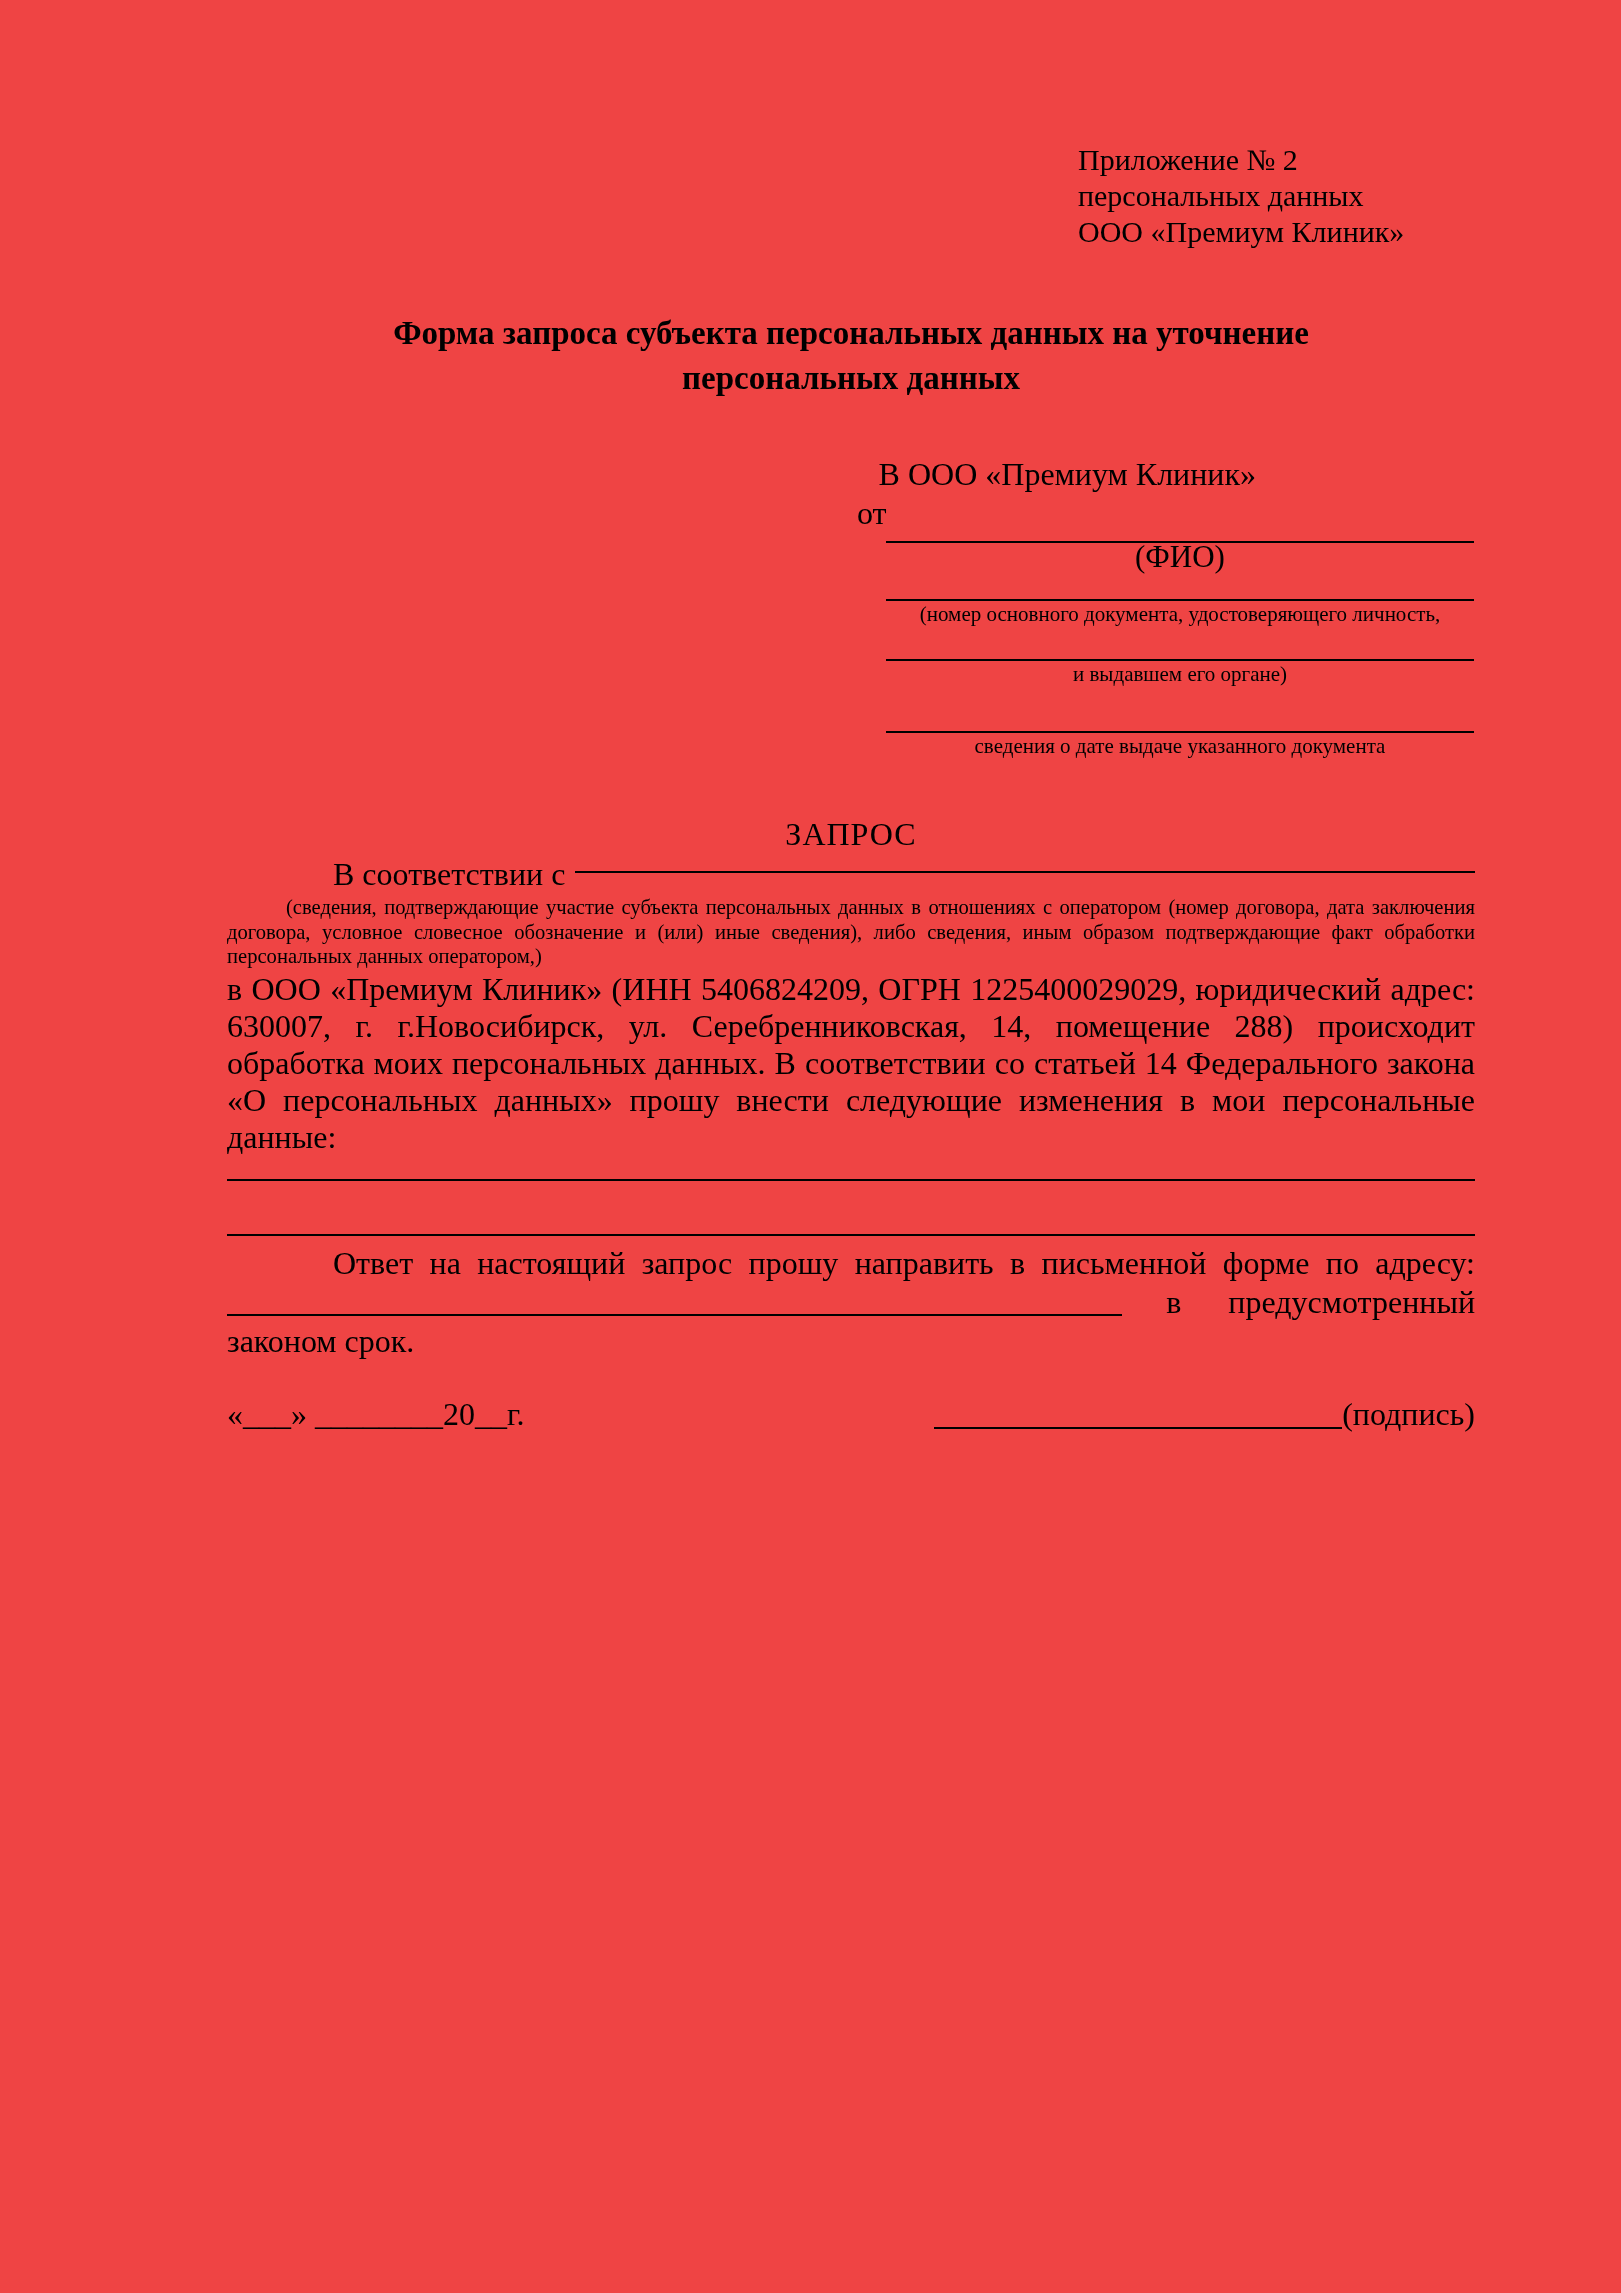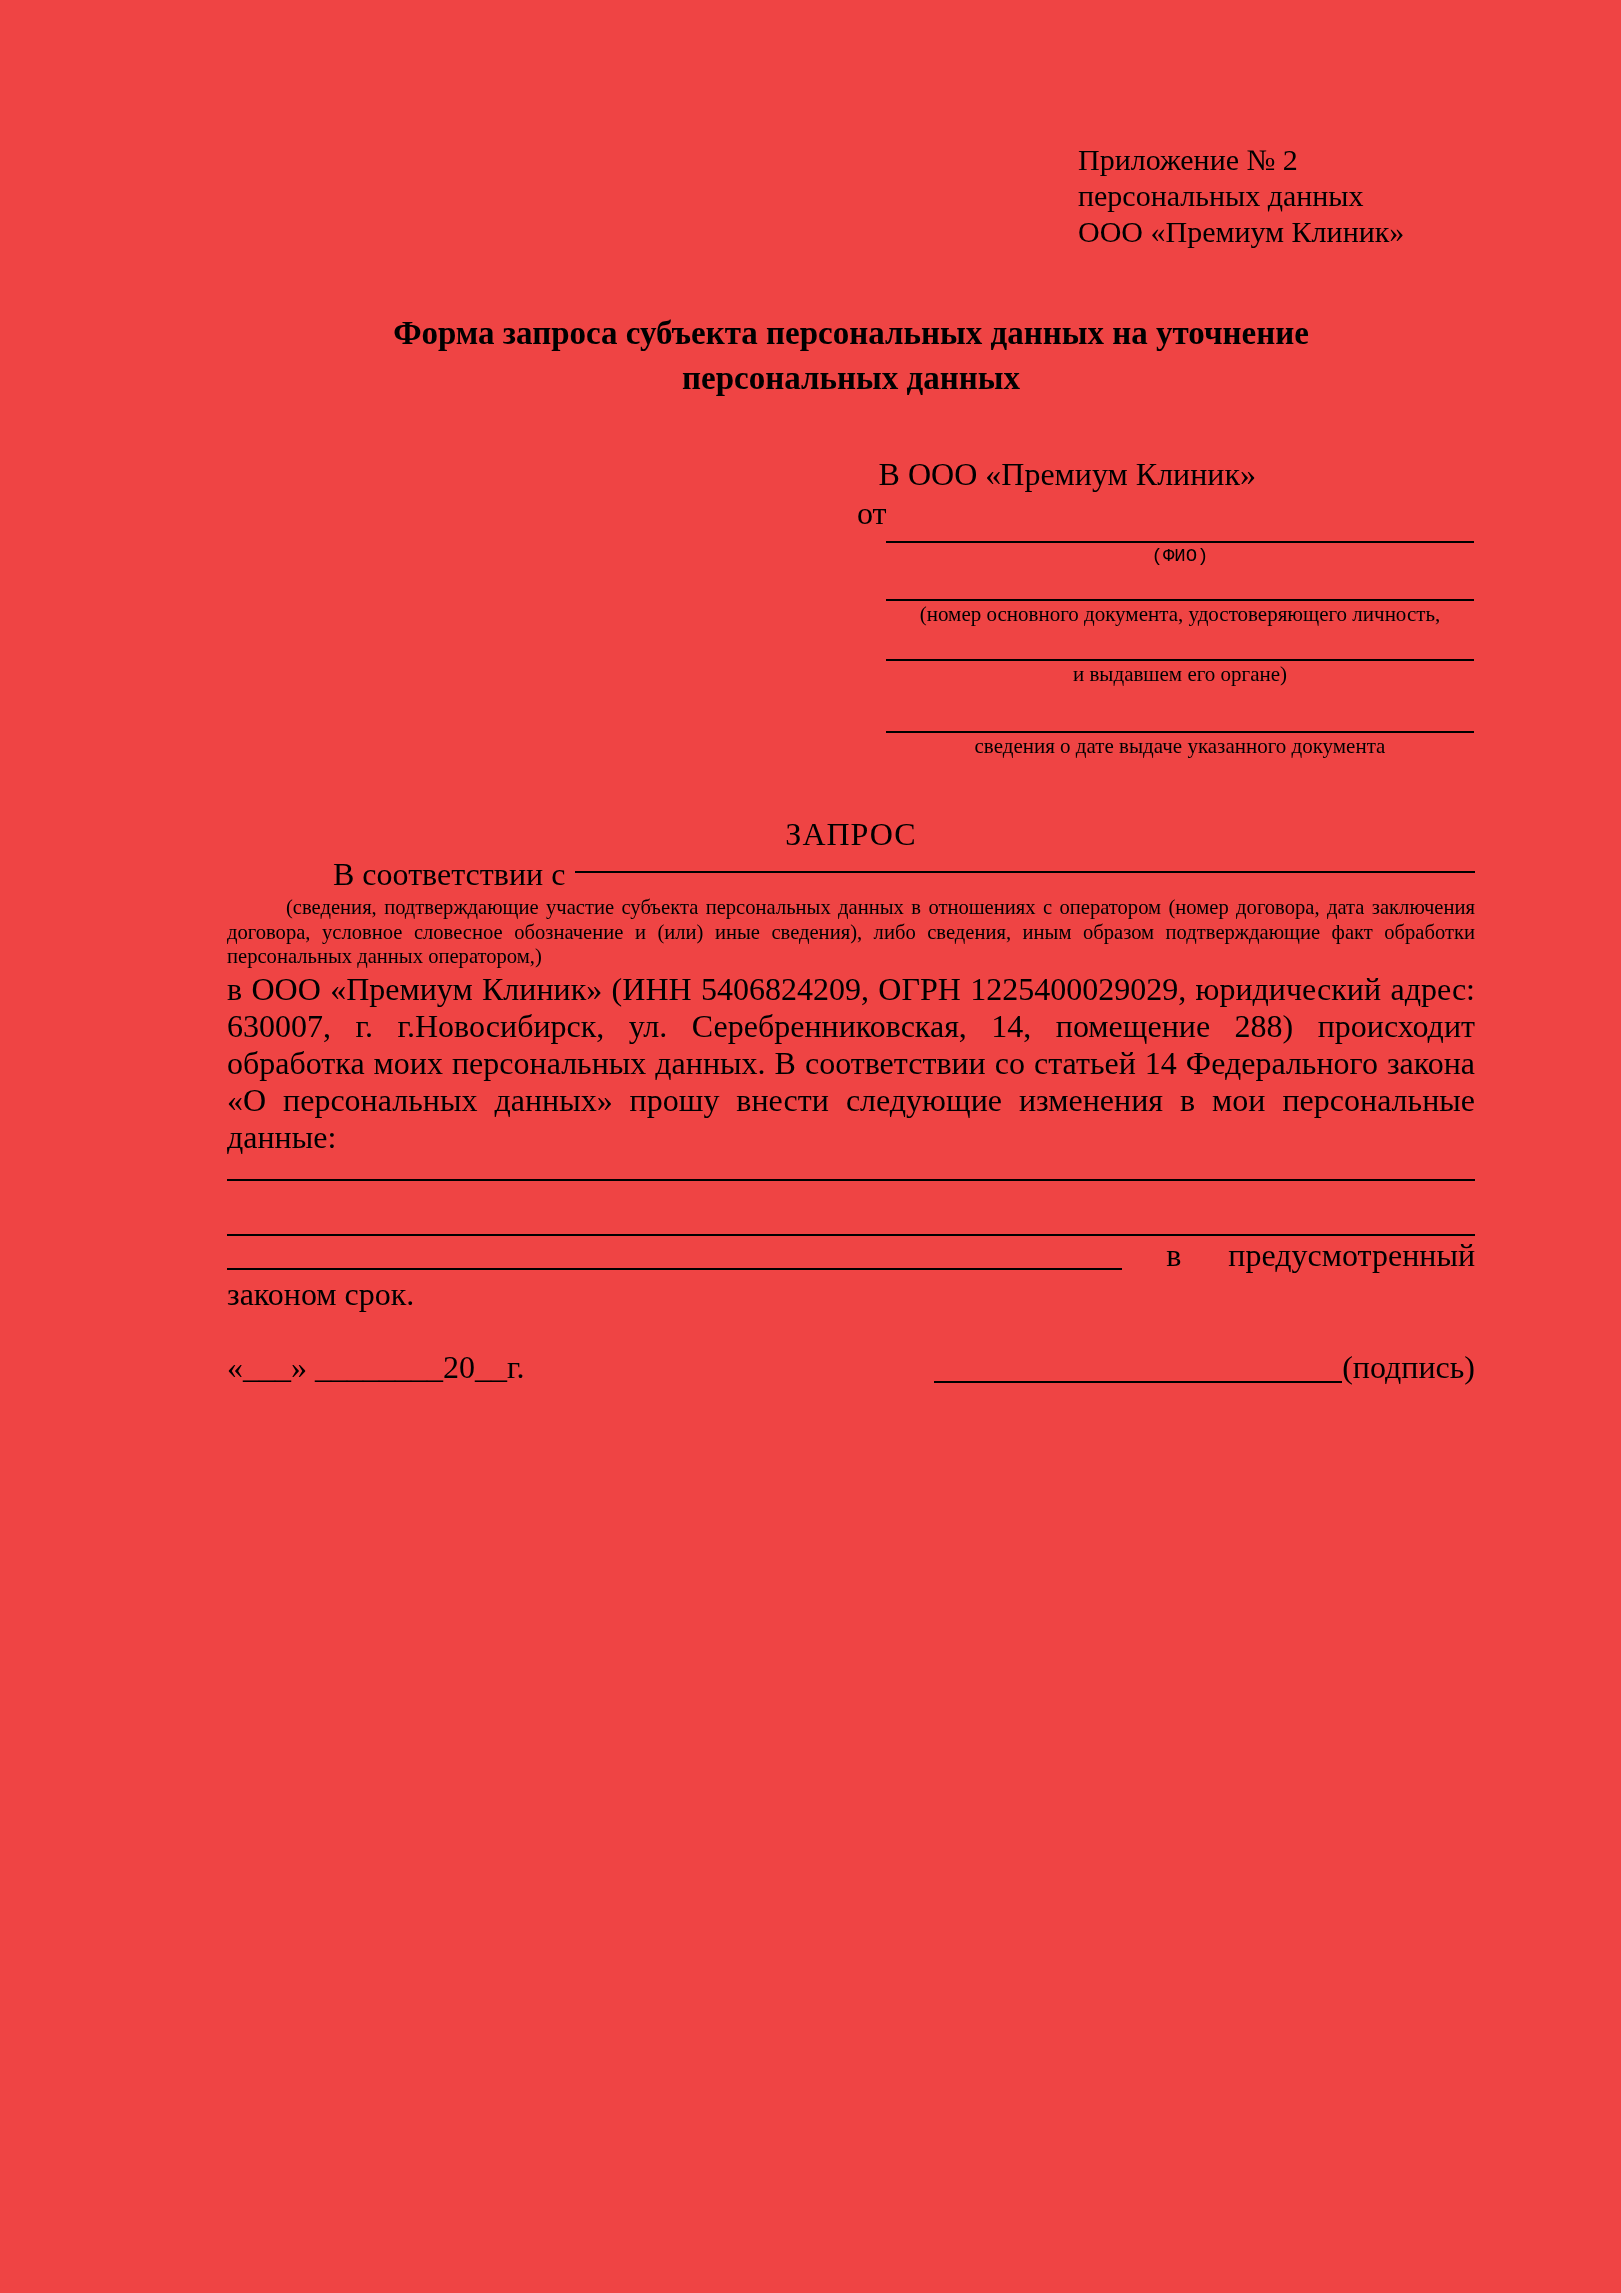--- a/index.html
+++ b/index.html
@@ -22,21 +22,21 @@
   .addressee { margin-top:54px; margin-left:630px; width:617px; font-size:32px; }
   .addr-to { line-height:39px; padding-left:21.6px; white-space:nowrap; }
   .addr-from { line-height:39px; }
   .field { margin-left:29px; width:588px; }
   .fill { height:0; border-bottom:2.9px solid #000; }
   .f1 .fill { margin-top:7.8px; }
   .f2 .fill { margin-top:29px; }
   .f3 .fill { margin-top:43px; }
   .f4 .fill { margin-top:30px; }
   .cap { text-align:center; font-size:21px; line-height:27.4px; }
-  .cap-fio { font-size:19px;font-family:Liberation Mono, monospace; }
+  .cap-fio { font-size:31px; }
   
   .req-heading { margin-top:55px; text-align:center; font-size:32px; line-height:39px; letter-spacing:1px; }
   .intro-row { display:flex; align-items:center; font-size:32px; line-height:41px; }
   .intro-row .lead { white-space:nowrap; padding-left:106px; }
   .fill-line { flex:1; border-bottom:2.9px solid #000; margin-bottom:5.9px; margin-left:9.8px; }
   .fine-print { font-size:20.6px; line-height:24.5px; text-align:justify; text-indent:59px; }
   .body-par { margin-top:2px; font-size:32px; line-height:37px; text-align:justify; }
   .blank-row { height:0; border-bottom:2.9px solid #000; }
   .blank-1 { margin-top:23.5px; }
   .blank-2 { margin-top:53px; }
@@ -100,20 +100,21 @@
     <span class="fill-line"></span>
   </div>
 
   <div class="fine-print">(сведения, подтверждающие участие субъекта персональных данных в отношениях с оператором (номер договора, дата заключения договора, условное словесное обозначение и (или) иные сведения), либо сведения, иным образом подтверждающие факт обработки персональных данных оператором,)</div>
 
   <div class="body-par">в ООО «Премиум Клиник» (ИНН 5406824209, ОГРН 1225400029029, юридический адрес: 630007, г. г.Новосибирск, ул. Серебренниковская, 14, помещение 288) происходит обработка моих персональных данных. В соответствии со статьей 14 Федерального закона «О персональных данных» прошу внести следующие изменения в мои персональные данные:</div>
 
   <div class="blank-row blank-1"></div>
   <div class="blank-row blank-2"></div>
 
+  <div class="reply-1">Ответ на настоящий запрос прошу направить в письменной форме по адресу:</div>
 
   <div class="reply-2">
     <span class="fill-line" style="margin-left:0;"></span>
     <span class="w1">в</span>
     <span class="w2">предусмотренный</span>
   </div>
 
   <div class="reply-3">законом срок.</div>
 
   <div class="footer-row">

